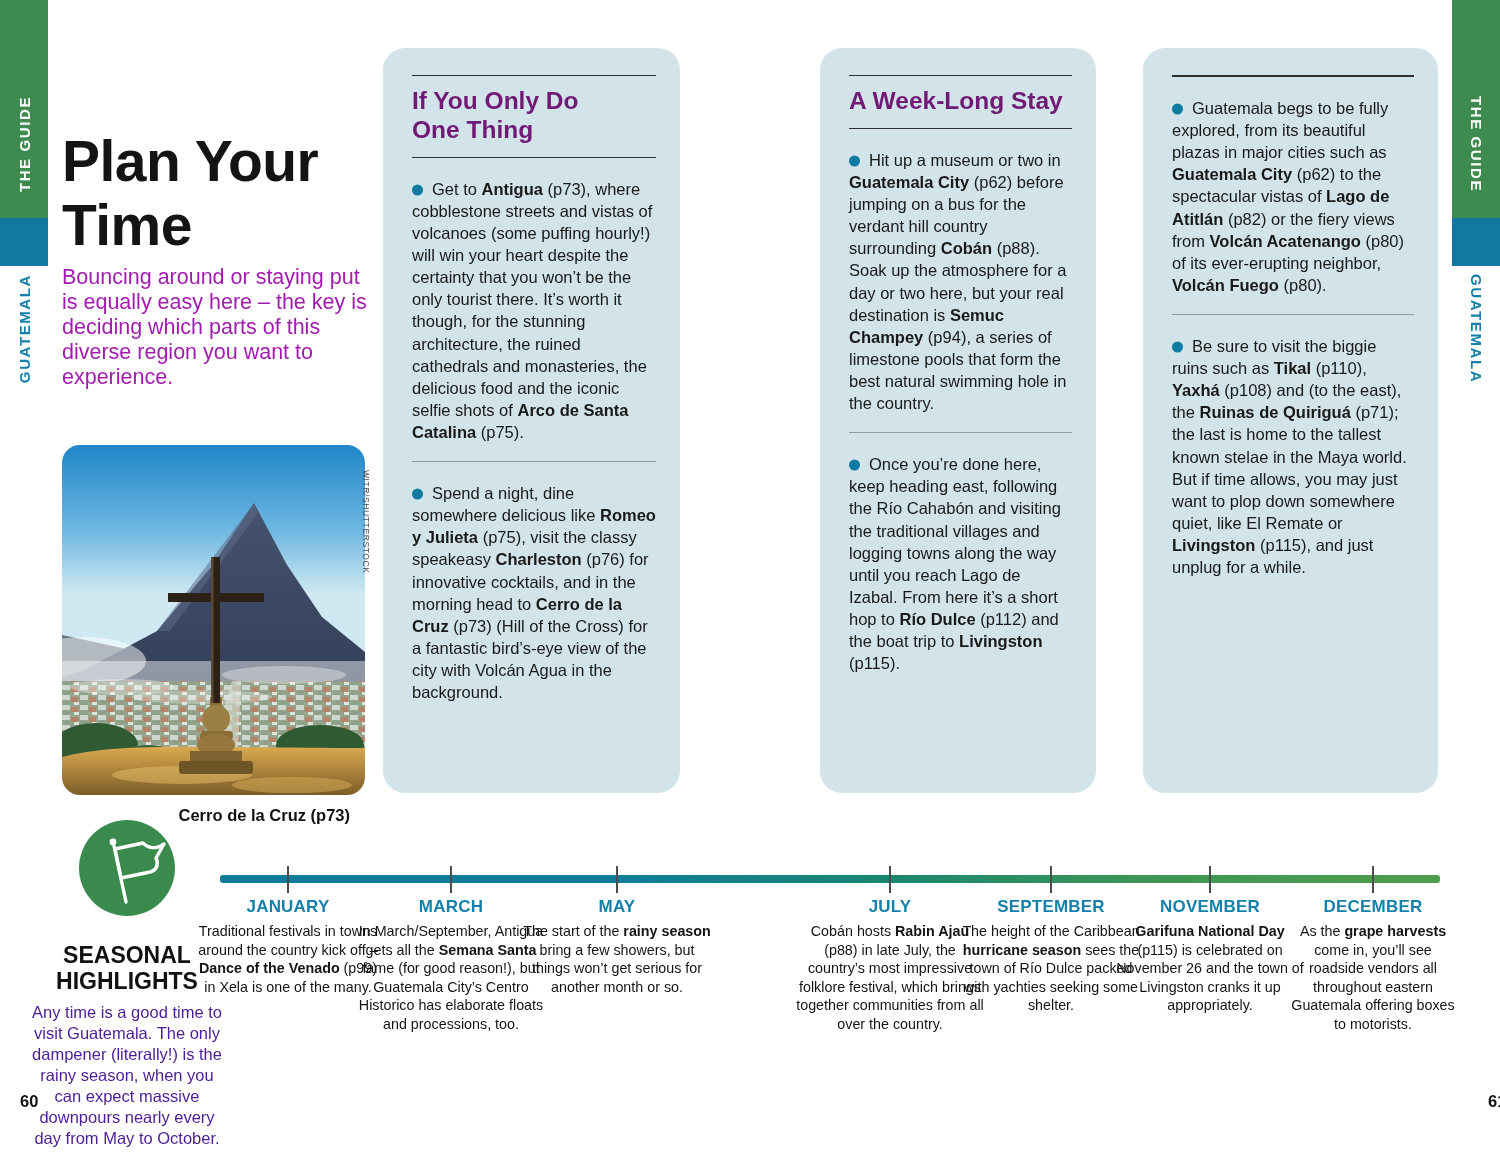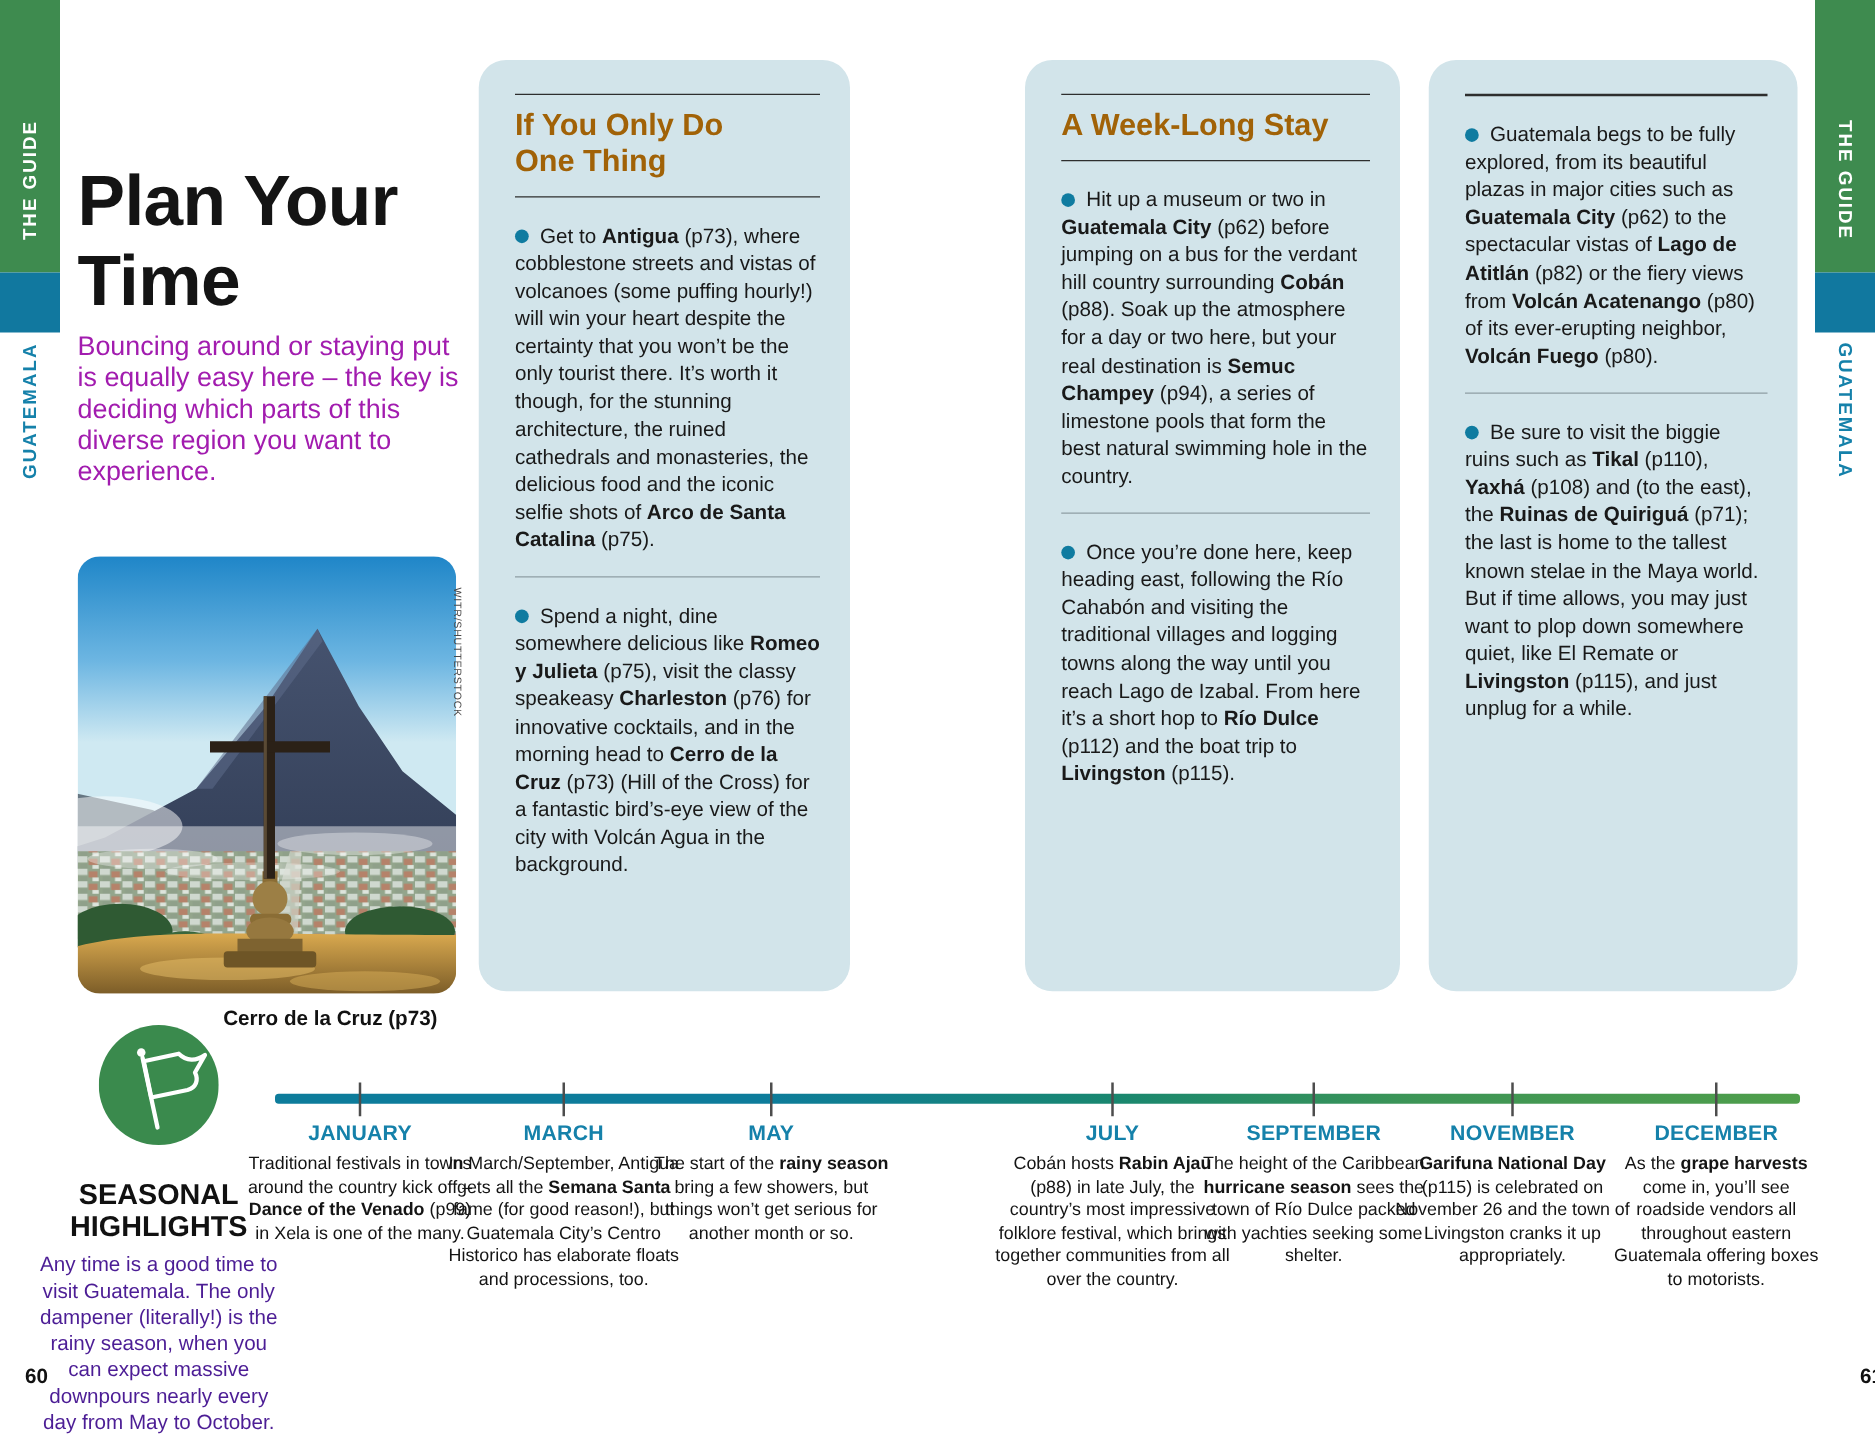--- a/index.html
+++ b/index.html
@@ -27,24 +27,24 @@
   .photo{position:absolute;left:62px;top:445px;width:303px;height:350px;border-radius:18px;overflow:hidden;}
   .photo svg{display:block;}
   .credit{position:absolute;left:361px;top:470px;font-size:8.5px;letter-spacing:.6px;color:#4a4a4a;}
   .caption{position:absolute;left:62px;top:806px;width:288px;text-align:right;
            font-weight:bold;font-size:16.5px;color:#111;}
 
   
   .panel{position:absolute;top:48px;height:745px;background:#d2e4ea;border-radius:22px;
          padding:27px 24px 0 29px;box-sizing:border-box;overflow:hidden;}
   .panel-1{left:383px;width:297px;}
-  .panel-2{left:820px;width:300px;}
+  .panel-2{left:820px;width:276px;}
   .panel-3{left:1143px;width:295px;}
   .rule{border-top:1.6px solid #2e2e2e;}
-  .panel h2{margin:11px 0 12px;font-size:24.5px;line-height:1.18;font-weight:bold;color:#a16207;white-space:pre-line;}
+  .panel h2{margin:11px 0 12px;font-size:24.5px;line-height:1.18;font-weight:bold;color:#701a75;white-space:pre-line;}
   .bullet{margin:20px 0 18px;font-size:16.5px;line-height:1.34;color:#191919;}
   .bullet b{font-weight:bold;}
   .divider{border-top:1px solid #8e9da4;margin:0 0 0 0;}
   .dot{display:inline-block;width:11px;height:11px;border-radius:50%;background:#0f7ba0;
        margin-right:9px;transform:translateY(0.5px);}
 
   
   .seasonal{position:absolute;left:27px;top:820px;width:200px;text-align:center;}
   .flag-badge{width:96px;height:96px;margin:0 auto;}
   .seasonal h3{margin:26px 0 8px;font-size:23px;line-height:1.13;font-weight:bold;color:#111;white-space:pre-line;}

